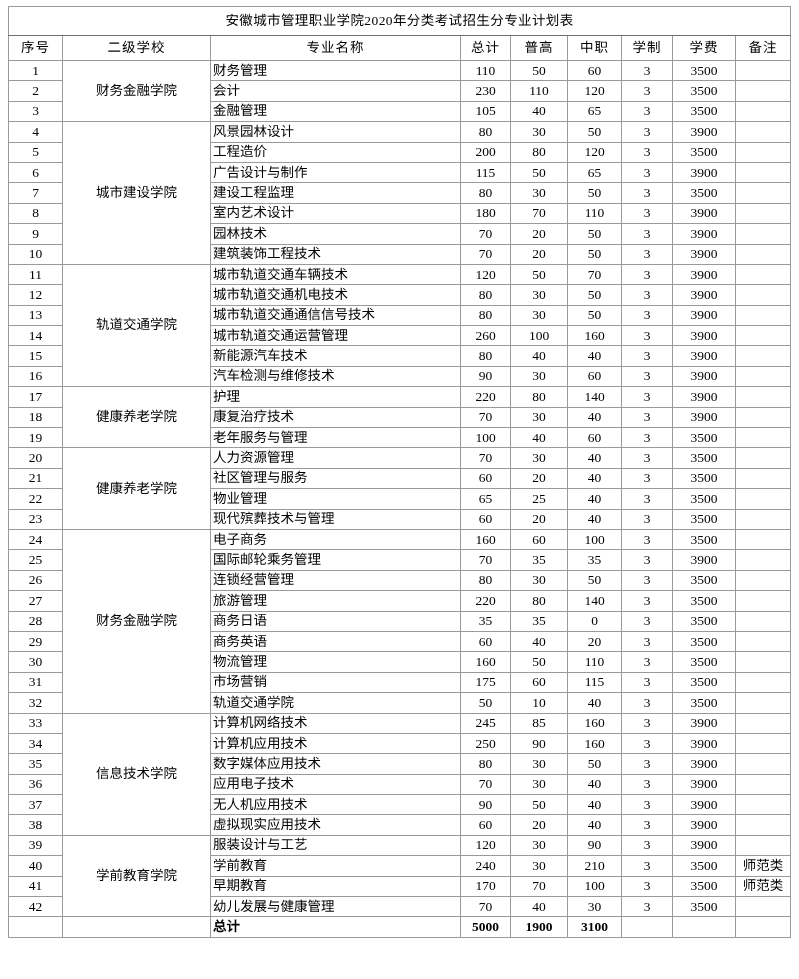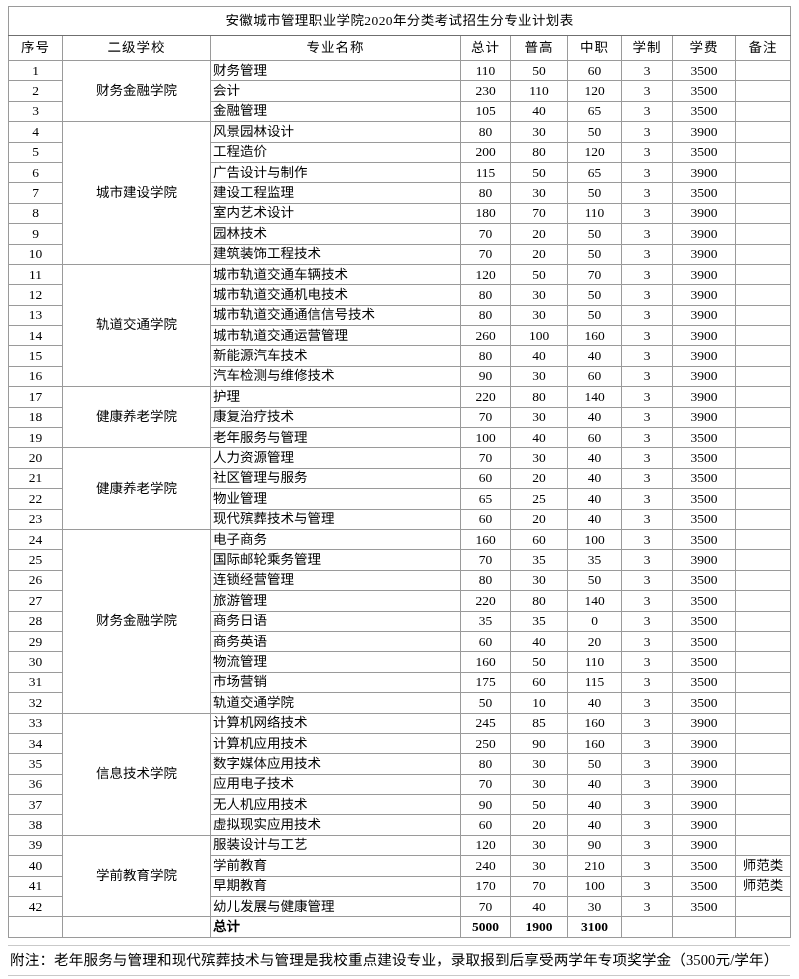--- a/index.html
+++ b/index.html
@@ -573,17 +573,14 @@
           <td class="c-total num">5000</td>
           <td class="c-gen num">1900</td>
           <td class="c-voc num">3100</td>
           <td class="c-years num"></td>
           <td class="c-fee num"></td>
           <td class="c-remark"></td>
         </tr>
       </tbody>
   </table>
 
-  <div class="note-wrap">
-    <div class="note-text">附注：老年服务与管理和现代殡葬技术与管理是我校重点建设专业，录取报到后享受两学年专项奖学金（3500元/学年）</div>
-  </div>
 
 </div>
 
 </body></html>

